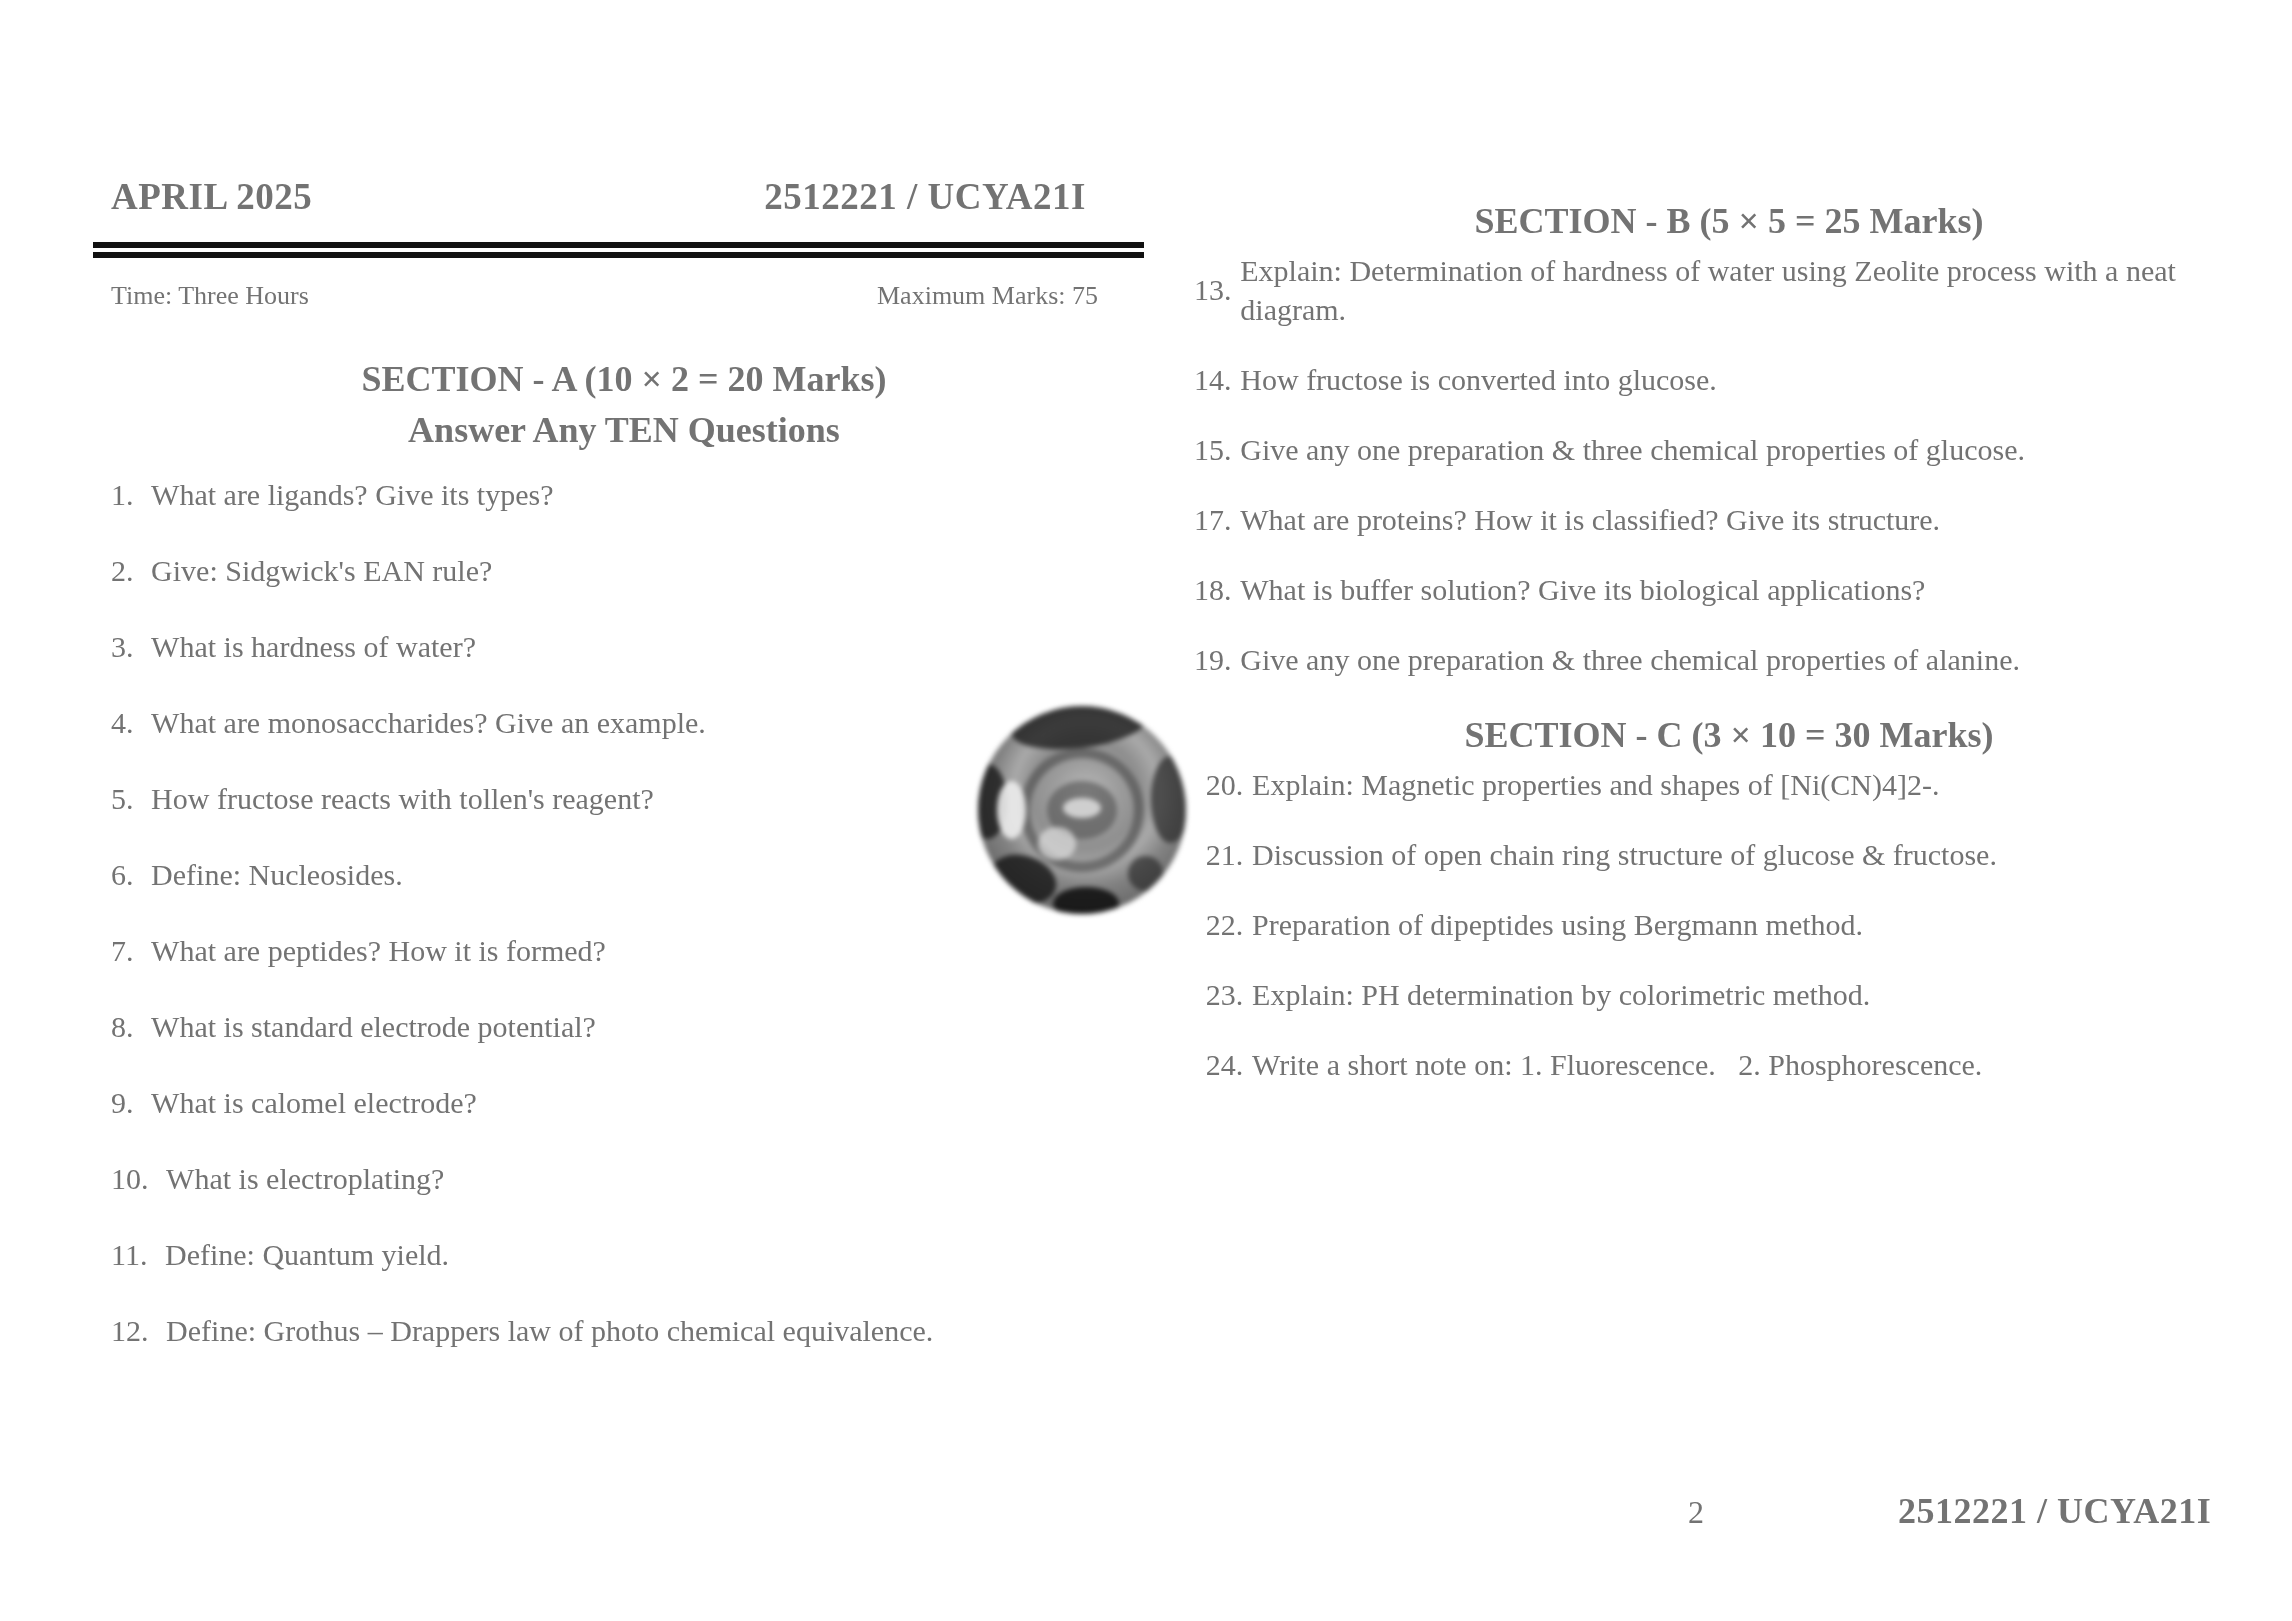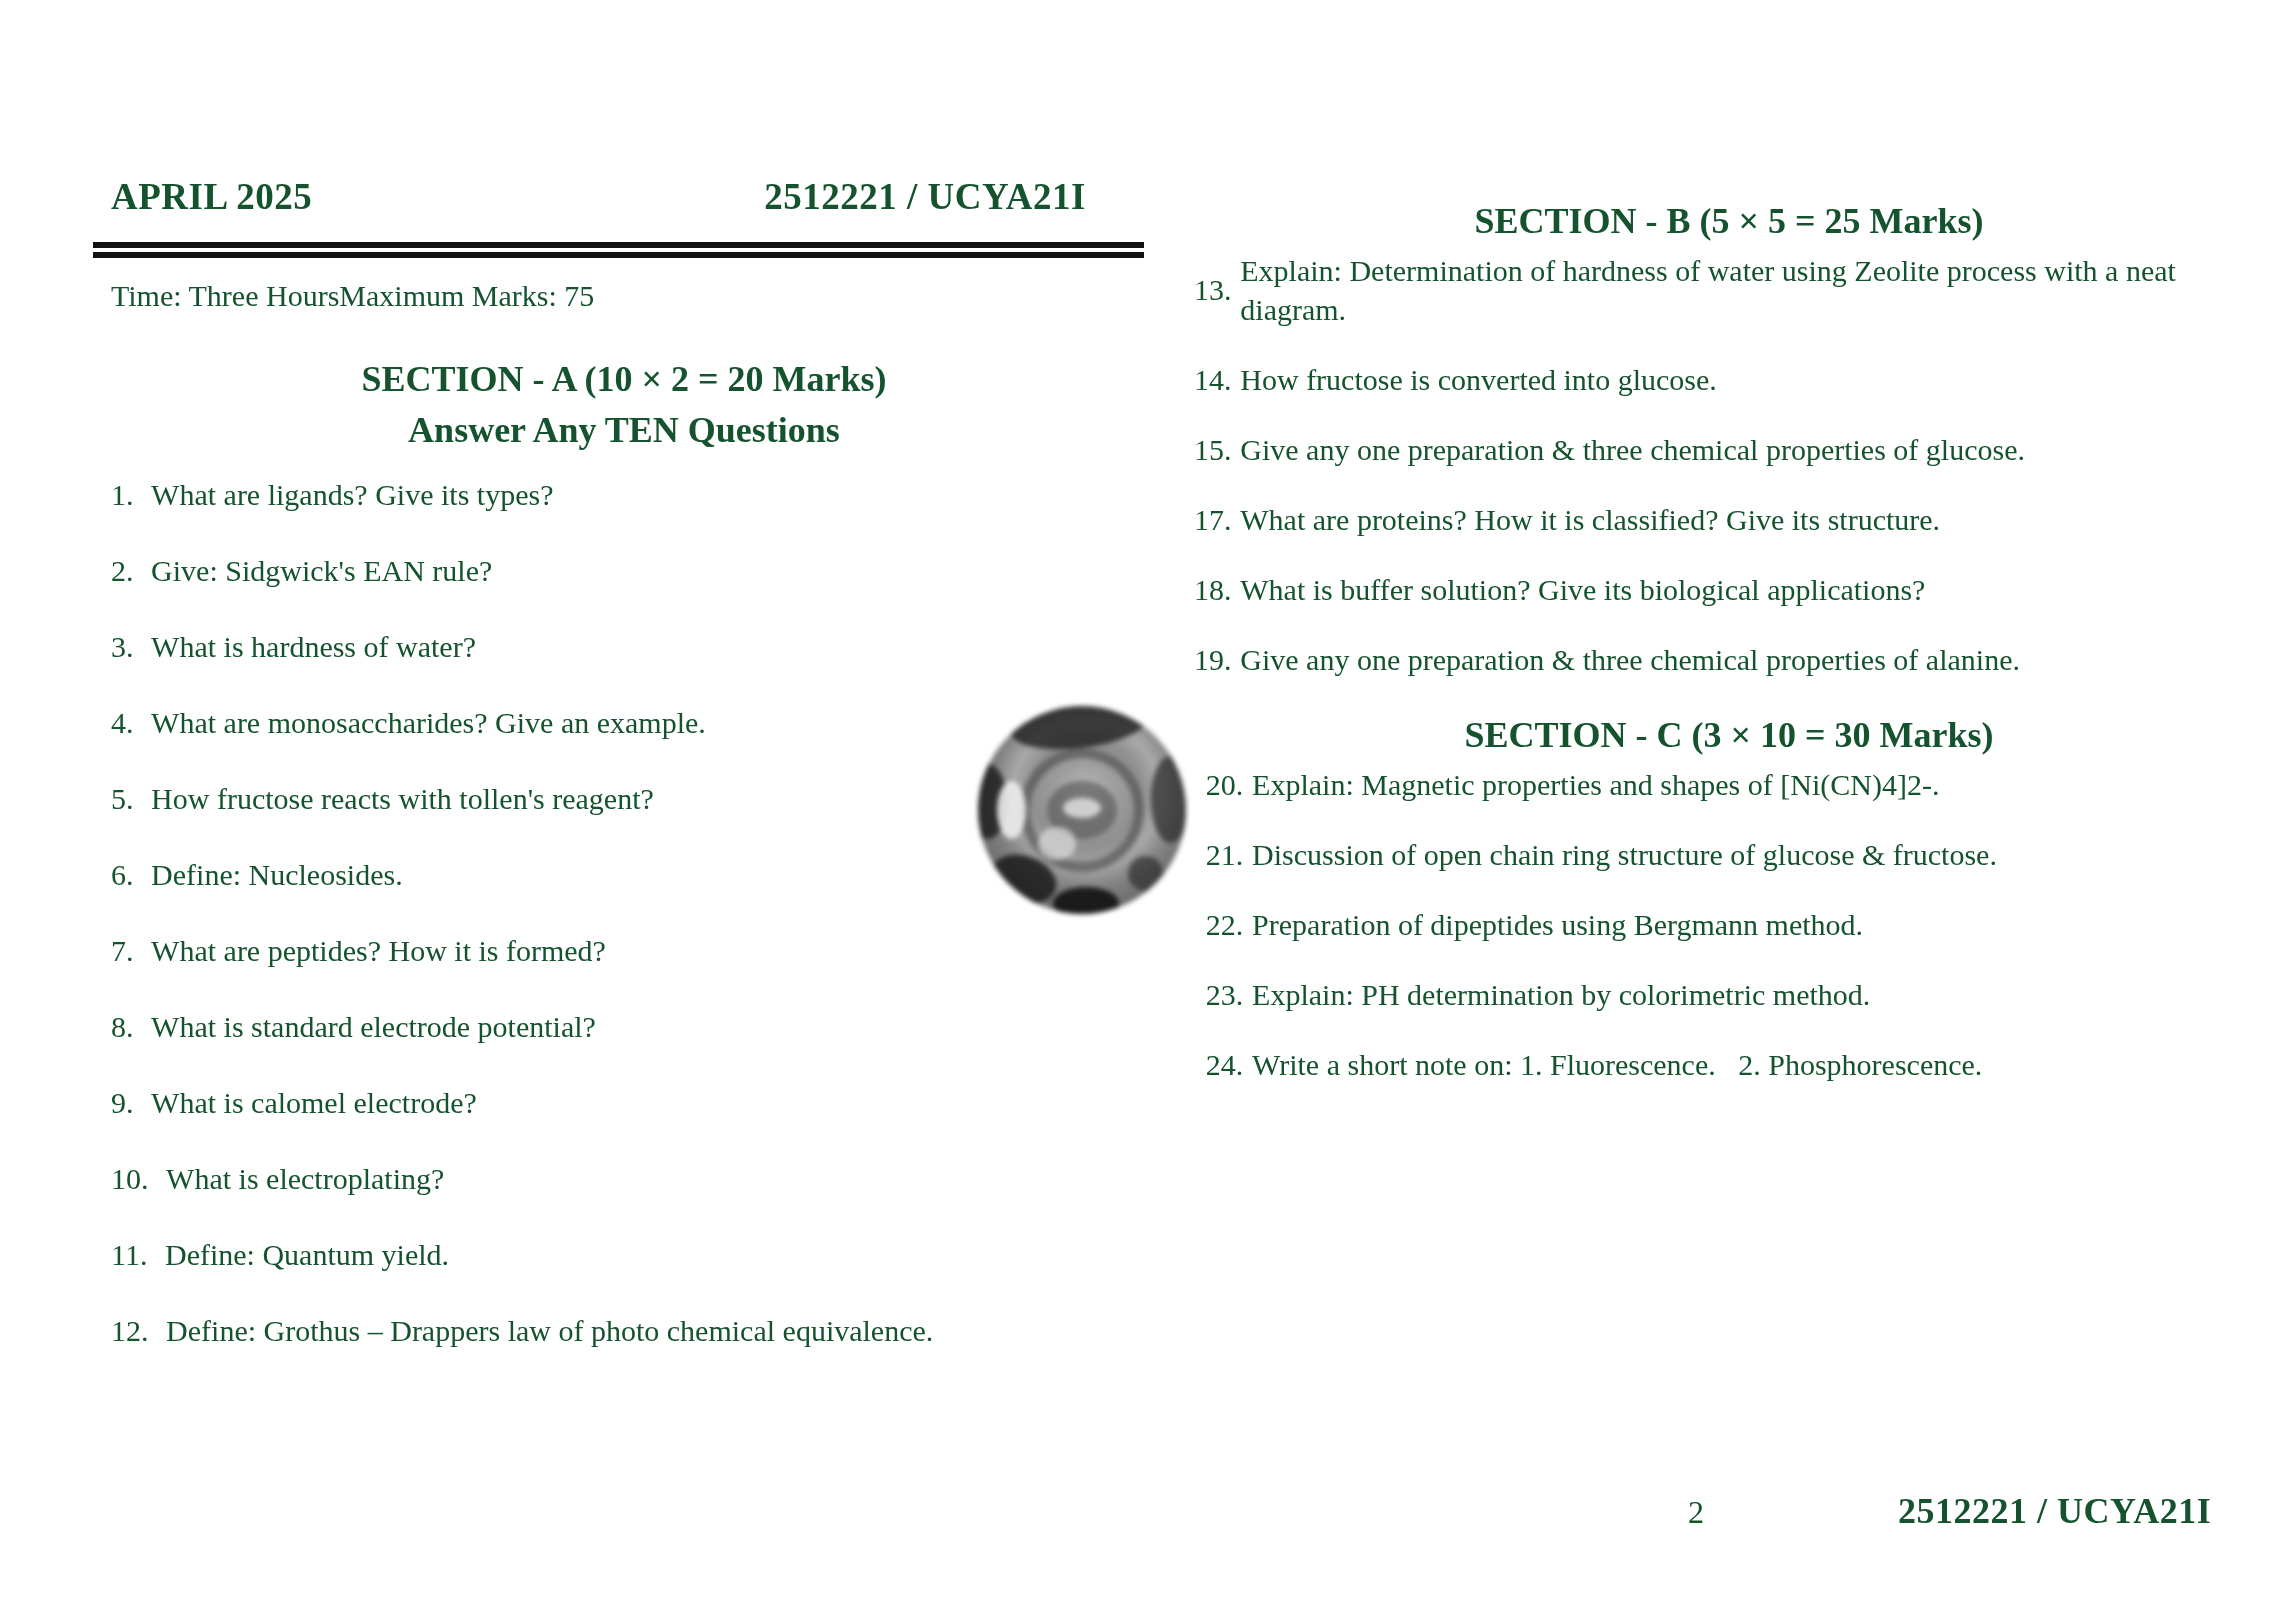--- a/index.html
+++ b/index.html
@@ -2,21 +2,21 @@
 <html><head>
 <meta charset="utf-8">
 <style>
   html, body { margin: 0; padding: 0; background: #e8e8e8; }
   .page {
     position: relative;
     width: 2293px;
     height: 1621px;
     background: #ffffff;
     font-family: "Liberation Serif", "DejaVu Serif", serif;
-    color: #14532d;
+    color: #737373;
     overflow: hidden;
   }
 
   
   .col-left {
     position: absolute;
     left: 111px; top: 173px;
     width: 1026px;
   }
   .header-row {
@@ -31,22 +31,22 @@
     margin-top: 21.6px;
     margin-left: -17.6px;
     width: 1051px;
     height: 4.9px;
     border-top: 6.9px solid #111;
     border-bottom: 6.9px solid #111;
   }
   .time-row {
     margin-top: 17.6px;
     display: flex;
-    justify-content: flex-start;
-    font-size: 30px;
+    justify-content: space-between;
+    font-size: 26px;
     line-height: 39px;
   }
   .marks-label { padding-right: 39px; }
 
   
   .section-a { margin-top: 43px; }
   .sec-title {
     text-align: center;
     font-weight: bold;
     font-size: 36px;

